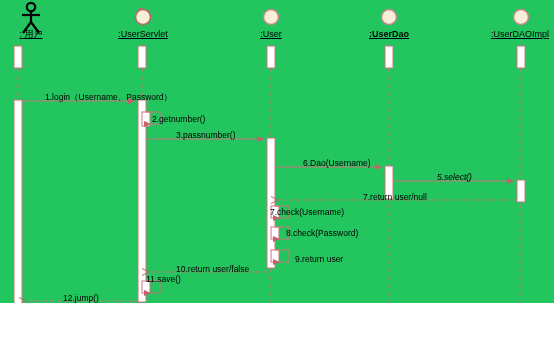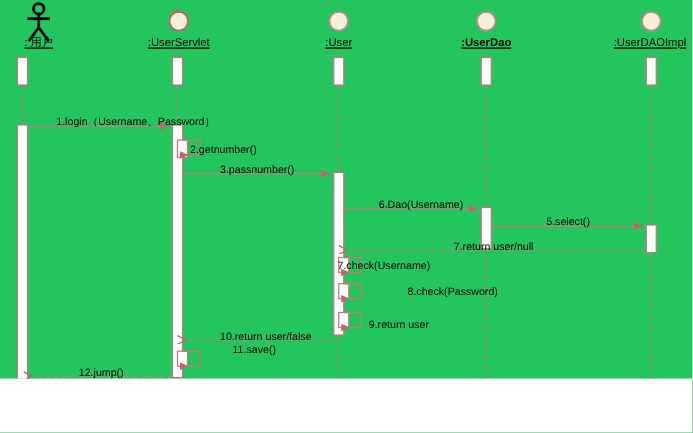--- a/index.html
+++ b/index.html
@@ -33,20 +33,21 @@
     line-height: 11px;
   }
   .msg-label {
     position: absolute;
     font-size: 8.5px;
     color: #000000;
     white-space: nowrap;
     line-height: 10px;
   }
   .msg-label.italic {
+    font-style: italic;
   }
 </style>
 </head>
 <body>
 
 <div id="diagram">
 
   <svg width="554" height="346">
     <defs>
       <marker id="arrowFilled" markerWidth="8" markerHeight="8" refX="7" refY="3" orient="auto" markerUnits="userSpaceOnUse">
@@ -174,23 +175,23 @@
   <div class="msg-label" style="left:176px; top:130px;">3.passnumber()</div>
 
   <div class="msg-label" style="left:303px; top:158px;">6.Dao(Username)</div>
 
   <div class="msg-label italic" style="left:437px; top:172px;">5.select()</div>
 
   <div class="msg-label" style="left:363px; top:192px;">7.return user/null</div>
 
   <div class="msg-label" style="left:270px; top:207px;">7.check(Username)</div>
 
-  <div class="msg-label" style="left:286px; top:228px;margin-left:40px;">8.check(Password)</div>
+  <div class="msg-label" style="left:286px; top:228px;">8.check(Password)</div>
 
   <div class="msg-label" style="left:295px; top:254px;">9.return user</div>
 
   <div class="msg-label" style="left:176px; top:264px;">10.return user/false</div>
 
-  <div class="msg-label" style="left:146px; top:274px;padding-left:40px;">11.save()</div>
+  <div class="msg-label" style="left:146px; top:274px;">11.save()</div>
 
   <div class="msg-label" style="left:63px; top:293px;text-align:right;">12.jump()</div>
 
 </div>
 
 </body></html>

